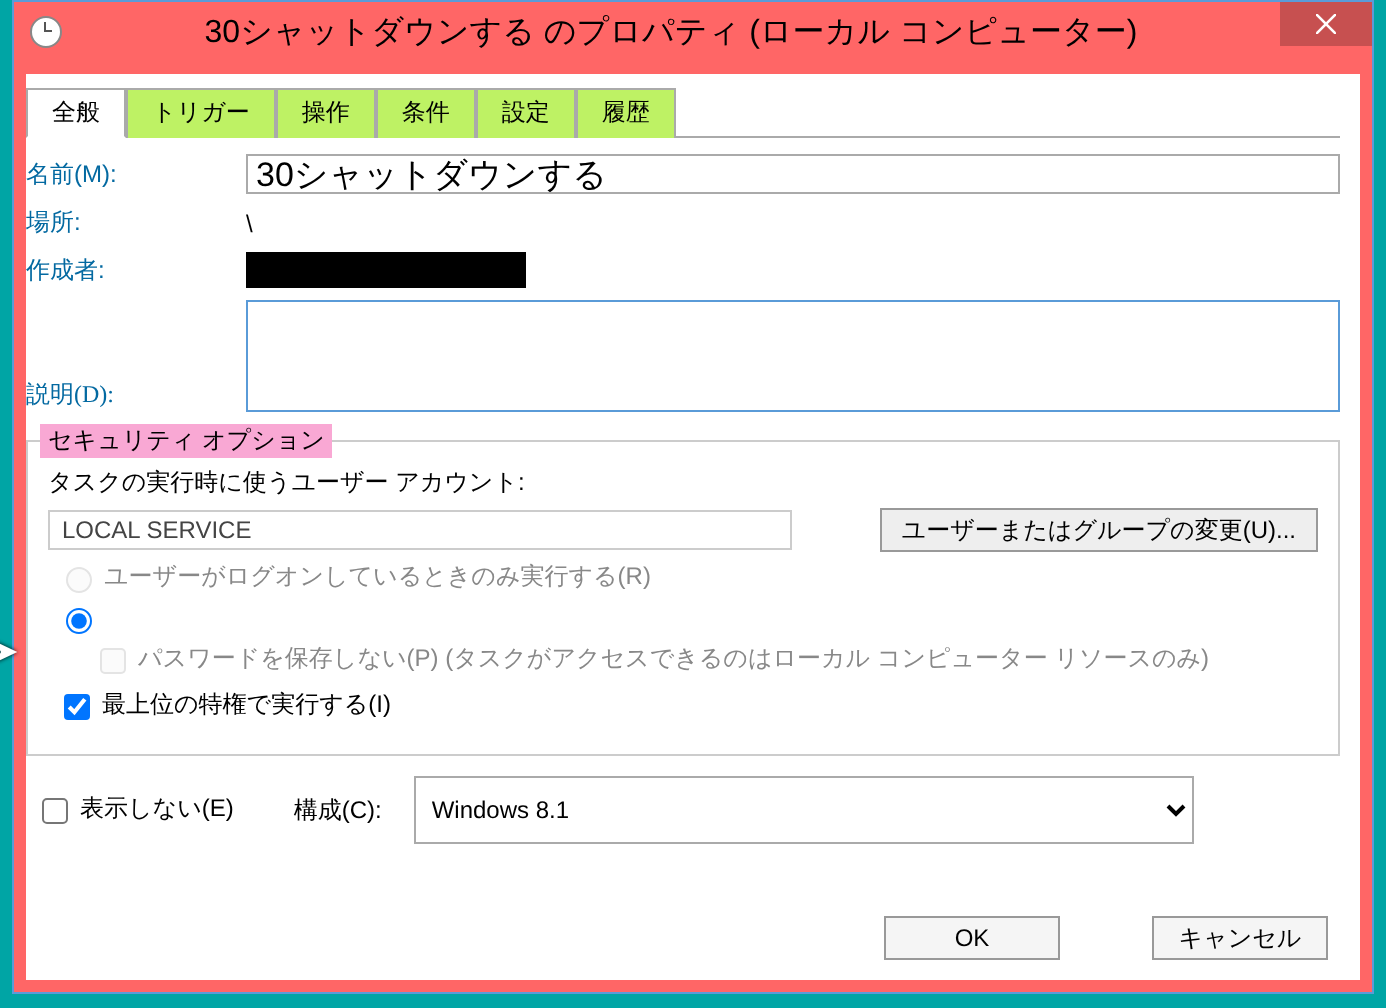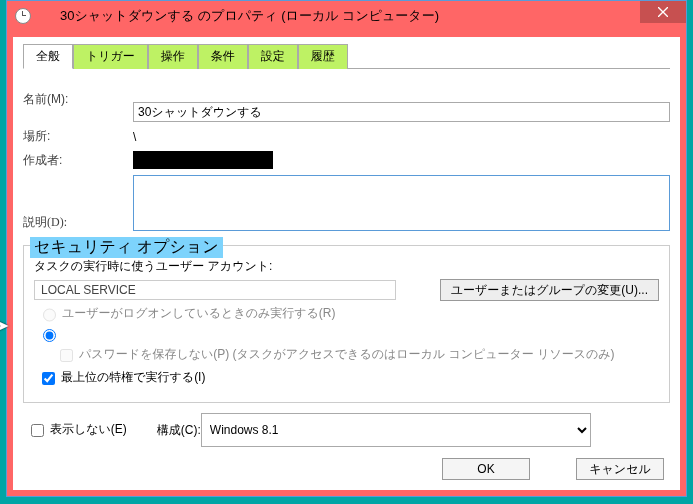--- a/index.html
+++ b/index.html
@@ -47,24 +47,23 @@
 }
 .titlebar-icon::after {
   content: "";
   position: absolute;
   left: 6px; top: 6px;
   width: 4px; height: 1px;
   background: #555;
 }
 .title-text {
   flex: 1;
-  text-align: left;
+  text-align: center;
   color: #000;
-  font-size: 13px;
-  padding-left: 29px;
+  font-size: 16px;
 }
 .close-btn {
   width: 46px;
   height: 22px;
   background: #c75050;
   color: #fff;
   display: flex;
   align-items: center;
   justify-content: center;
   font-size: 13px;
@@ -73,21 +72,21 @@
 }
 .close-btn svg { width: 10px; height: 10px; }
 .body-area {
   background: #ff6666;
   padding: 6px;
   height: calc(100% - 30px);
 }
 .inner {
   background: #fff;
   height: 100%;
-  padding: 6px 10px 10px 10px;
+  padding: 6px 10px 10px 0;
   position: relative;
 }
 .tabs {
   display: flex;
   border-bottom: 1px solid #aaa;
   margin-bottom: 8px;
 }
 .tab {
   padding: 3px 12px;
   border: 1px solid #aaa;
@@ -102,30 +101,29 @@
   background: #fff;
   border-bottom: 1px solid #fff;
 }
 .form-row {
   display: flex;
   align-items: center;
   margin-bottom: 6px;
 }
 .form-label {
   width: 110px;
-  color: #404040;
+  color: #0369a1;
 }
 .text-input {
   flex: 1;
   border: 1px solid #aaa;
   padding: 2px 4px;
-  font-size: 12px;
+  font-size: 17px;
   font-family: inherit;
   height: 20px;
-  margin-top: 25px;
 }
 .static-val {
   flex: 1;
 }
 .redacted {
   width: 140px;
   height: 18px;
   background: #000;
 }
 .desc-area {
@@ -140,23 +138,23 @@
 .fieldset {
   border: 1px solid #ccc;
   margin-top: 14px;
   padding: 8px 10px 10px 10px;
   position: relative;
 }
 .fieldset-legend {
   position: absolute;
   top: -9px;
   left: 6px;
-  background: #7dd3fc;
+  background: #f9a8d4;
   padding: 0 4px;
-  font-size: 16px;
+  font-size: 12px;
 }
 .sec-row {
   margin: 4px 0;
   display: flex;
   align-items: center;
 }
 .account-box {
   border: 1px solid #ccc;
   padding: 2px 6px;
   flex: 1;
@@ -297,21 +295,21 @@
           <input type="checkbox" checked="" style="">
           <label>最上位の特権で実行する(I)</label>
         </div>
       </div>
 
       <div class="bottom-row">
         <div class="check-row">
           <input type="checkbox" style="">
           <label>表示しない(E)</label>
         </div>
-        <div style="margin-right:0;text-align:center;">構成(C):</div>
+        <div style="margin-right:16px;text-align:center;">構成(C):</div>
         <select class="select">
           <option>Windows 8.1</option>
         </select>
       </div>
 
       <div class="footer">
         <button class="btn">OK</button>
         <button class="btn">キャンセル</button>
       </div>
 

